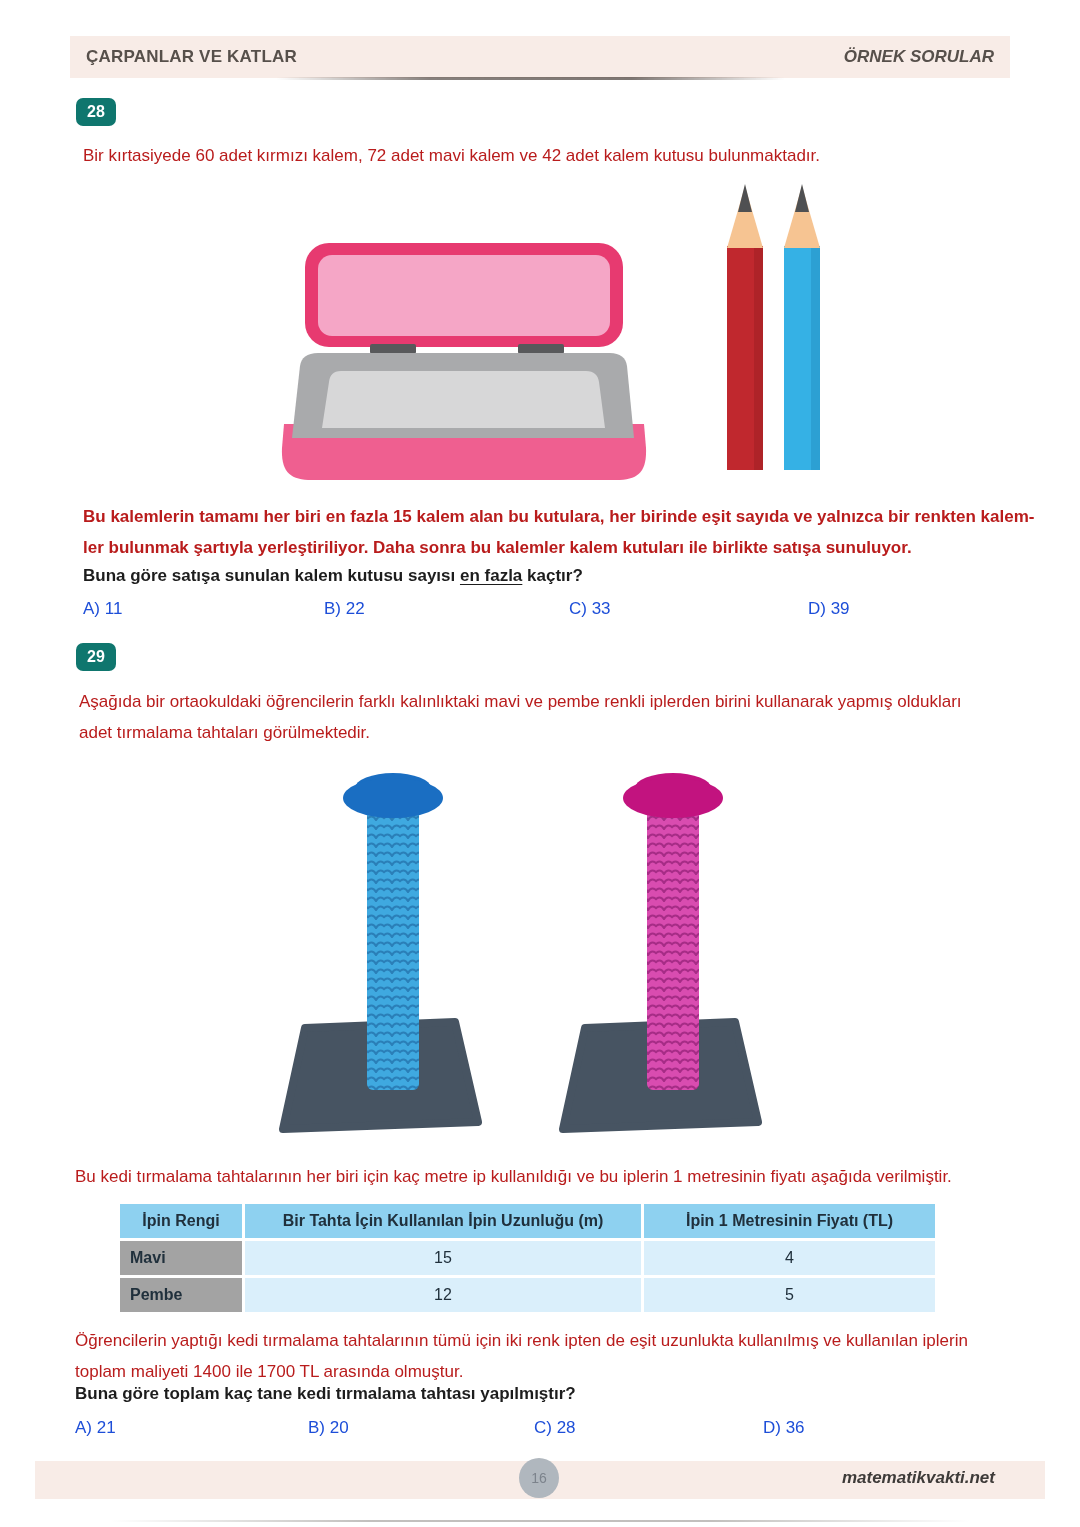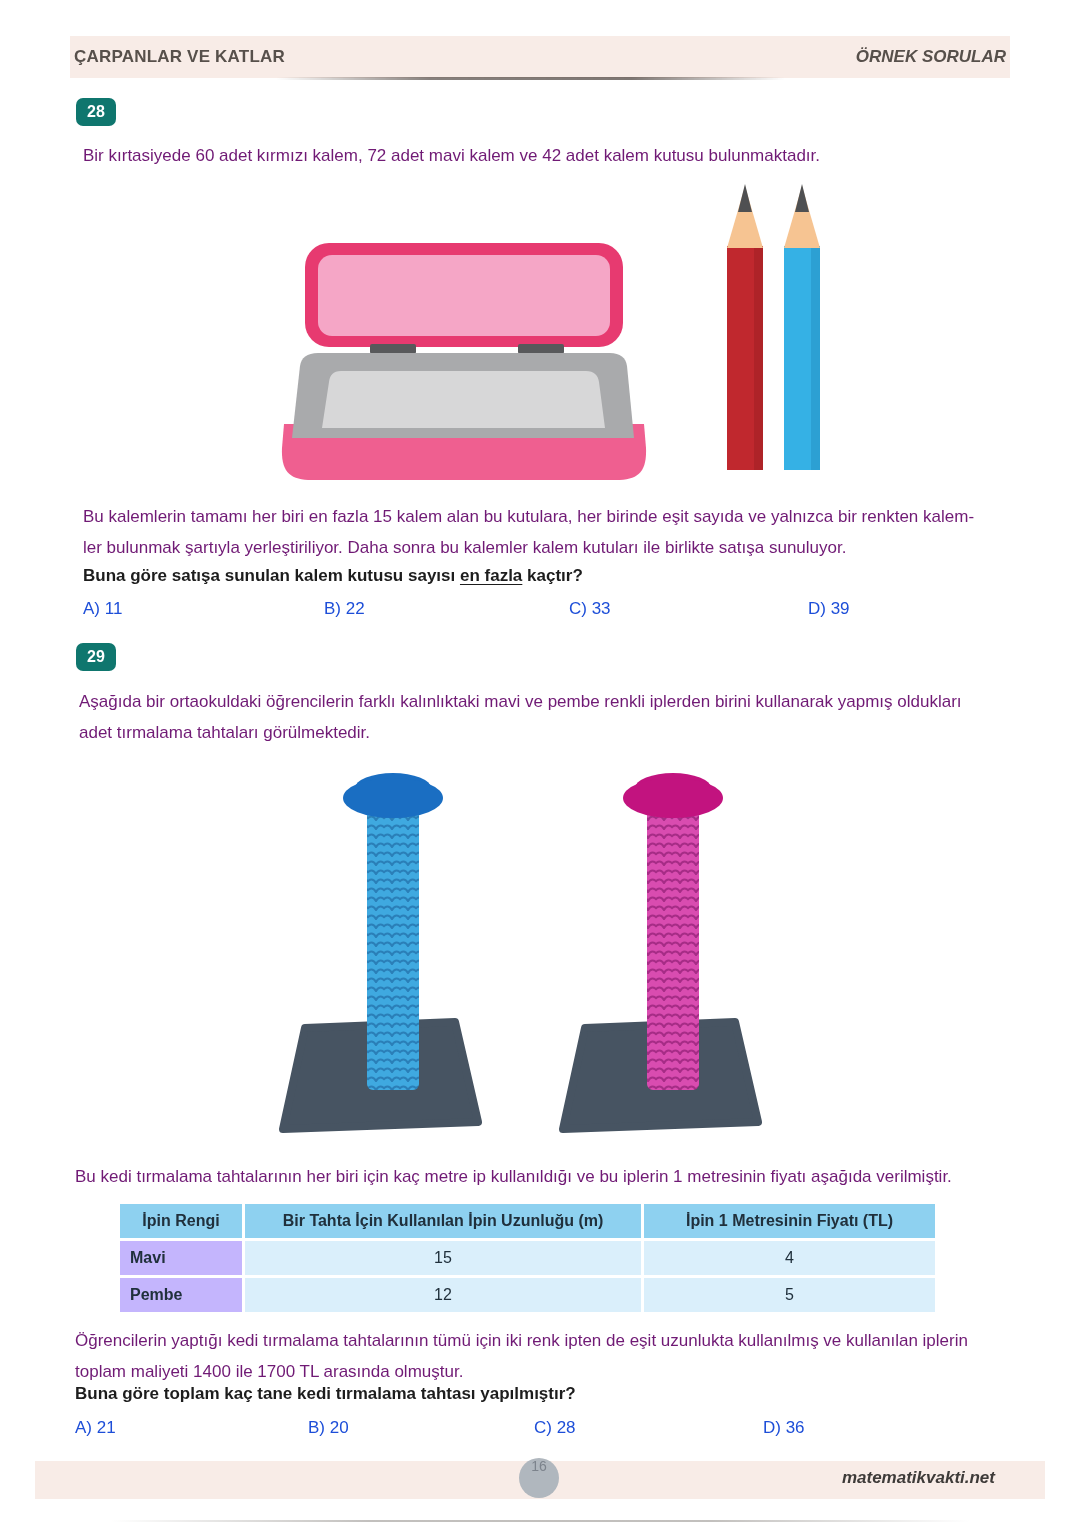--- a/index.html
+++ b/index.html
@@ -6,58 +6,58 @@
   #page{
     position:relative;width:1080px;height:1527px;background:#ffffff;
     font-family:"Liberation Sans", sans-serif;color:#262626;overflow:hidden;
   }
   .abs{position:absolute;}
 
   
   .header-bar{
     left:70px;top:36px;width:940px;height:42px;background:#f8ece7;
     display:flex;align-items:center;justify-content:space-between;
-    padding:0 4px;box-sizing:border-box;
+    padding:0 16px;box-sizing:border-box;
   }
   .header-left{font-size:17px;font-weight:bold;color:#57504b;letter-spacing:.2px;}
   .header-right{font-size:17px;font-weight:bold;font-style:italic;color:#57504b;}
   .header-shadow{
     position:absolute;left:22%;bottom:-2px;width:54%;height:3px;
     background:linear-gradient(90deg,rgba(70,60,55,0) 0%,rgba(70,60,55,.65) 30%,rgba(70,60,55,.7) 70%,rgba(70,60,55,0) 100%);
     filter:blur(.6px);
   }
 
   
   .badge{
     width:40px;height:28px;border-radius:7px;background:#0f766e;
     color:#ffffff;font-size:16px;font-weight:bold;
     display:flex;align-items:center;justify-content:center;
   }
 
-  .para{font-size:17px;line-height:31px;color:#701a75;}
+  .para{font-size:17px;line-height:31px;color:#b91c1c;}
   .bold-q{font-size:17px;font-weight:bold;color:#1d1d1d;}
   .bold-q .u{text-decoration:underline;text-underline-offset:3px;margin-top:16px;}
   .option{font-size:17px;color:#1d4ed8;}
 
   
   table.qtable{border-collapse:separate;border-spacing:3px;background:#ffffff;}
   table.qtable td,table.qtable th{
     font-size:16px;color:#20303c;height:33px;box-sizing:border-box;padding:8px 10px;
   }
   th.hdr{background:#8ed1f0;font-weight:bold;text-align:center;}
-  td.rowhead{background:#c4b5fd;font-weight:bold;text-align:left;padding-left:14px;}
+  td.rowhead{background:#a3a3a3;font-weight:bold;text-align:left;padding-left:14px;}
   td.val{background:#daeffb;text-align:center;font-weight:normal;}
   .col1{width:122px;} .col2{width:396px;} .col3{width:291px;}
 
   
   .footer-bar{left:35px;top:1461px;width:1010px;height:38px;background:#f8ece7;}
   .page-circle{
     left:519px;top:1458px;width:40px;height:40px;border-radius:50%;
     background:#b0b7be;color:#7c838c;font-size:14px;
-    display:flex;align-items:flex-start;justify-content:center;
+    display:flex;align-items:center;justify-content:center;
   }
   .site{right:85px;top:1468px;font-size:17px;font-weight:bold;font-style:italic;color:#3e3b39;position:absolute;}
   .bottom-line{
     left:110px;top:1520px;width:860px;height:2px;
     background:linear-gradient(90deg,rgba(120,115,110,0),rgba(120,115,110,.45) 30%,rgba(120,115,110,.45) 70%,rgba(120,115,110,0));
   }
 </style>
 </head>
 <body>
 
@@ -96,21 +96,21 @@
       <polygon points="745,12 738,40 752,40" fill="#4f5052"></polygon>
     </g>
     <g>
       <rect x="784" y="74" width="36" height="224" fill="#35b1e5"></rect>
       <rect x="811" y="74" width="9" height="224" fill="#2492c4" opacity="0.55"></rect>
       <polygon points="802,14 784,76 820,76" fill="#f6c492"></polygon>
       <polygon points="802,12 795,40 809,40" fill="#4f5052"></polygon>
     </g>
   </svg>
 
-  <div class="abs" style="left:83px;top:501px;width:960px;">
+  <div class="abs" style="left:83px;top:501px;width:960px;font-weight:bold;">
     <div class="para">Bu kalemlerin tamamı her biri en fazla 15 kalem alan bu kutulara, her birinde eşit sayıda ve yalnızca bir renkten kalem-</div>
     <div class="para">ler bulunmak şartıyla yerleştiriliyor. Daha sonra bu kalemler kalem kutuları ile birlikte satışa sunuluyor.</div>
   </div>
 
   <div class="abs bold-q" style="left:83px;top:566px;">
     <span>Buna göre satışa sunulan kalem kutusu sayısı </span><span class="u">en fazla</span><span> kaçtır?</span>
   </div>
 
   <div>
     <span class="abs option" style="left:83px;top:599px;">A) 11</span>

